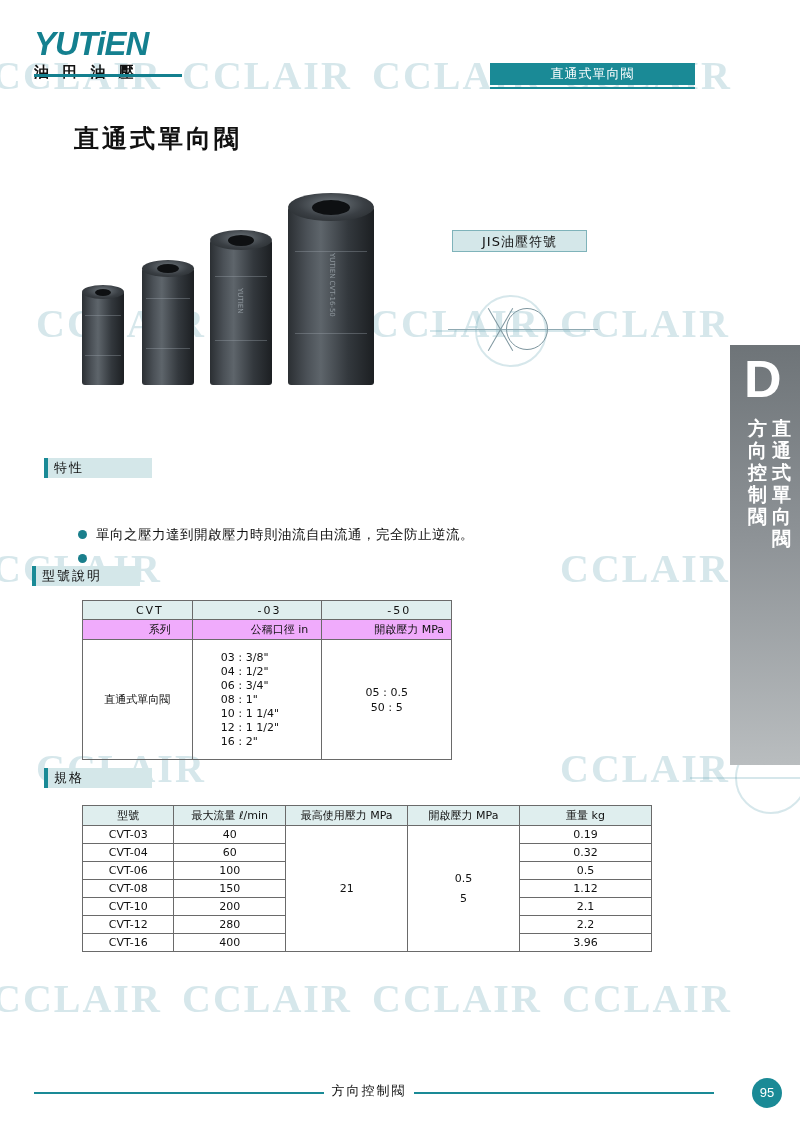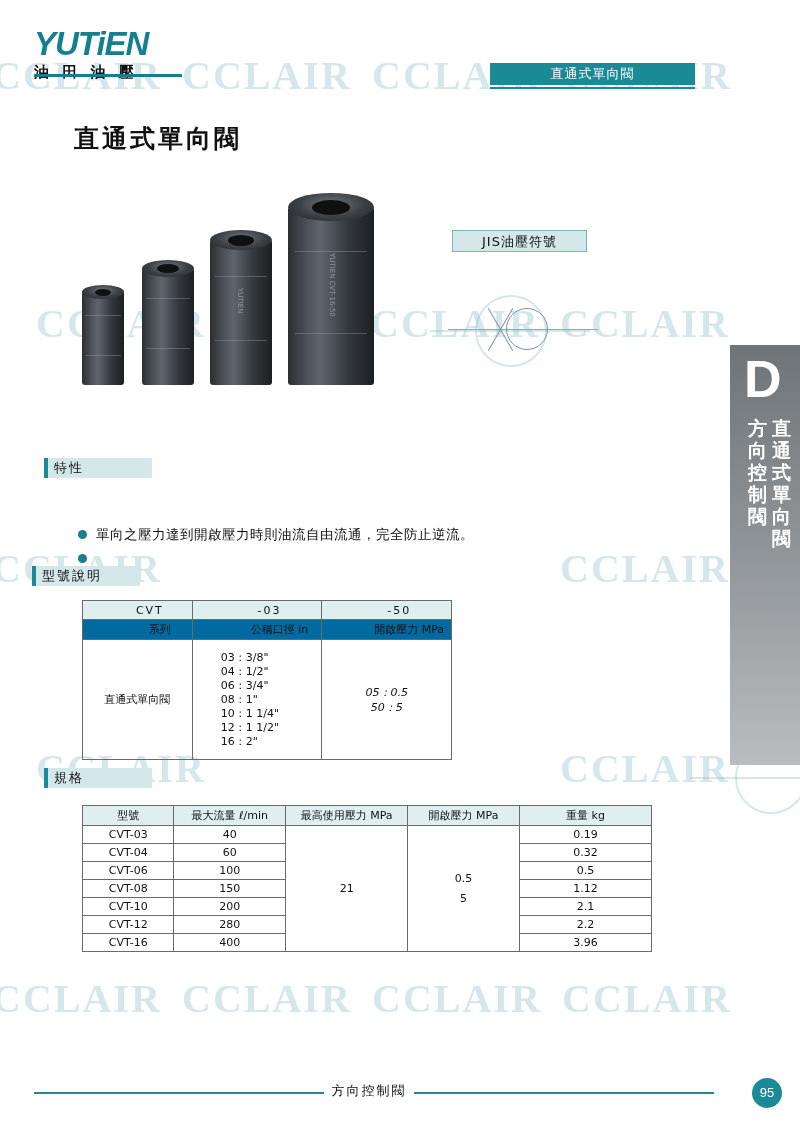--- a/index.html
+++ b/index.html
@@ -190,21 +190,21 @@
     font-size: 11px;
   }
   .tbl-model td, .tbl-model th {
     border: 1px solid #6a6a6a;
     text-align: center;
     padding: 2px 3px;
     color: #111;
     font-weight: normal;
   }
   .tbl-model .hdr { background: #dfeeee; height: 19px; letter-spacing: 2px; padding-left: 28px; }
-  .tbl-model .hdr2 { background: #0369a1; height: 19px; padding-left: 48px; }
+  .tbl-model .hdr2 { background: #f0abfc; height: 19px; padding-left: 48px; }
   .cell-list { text-align: left !important; padding-left: 28px !important; line-height: 14px; }
   .cell-mid { line-height: 15px; }
 
   .tbl-spec {
     position: absolute; left: 82px; top: 805px; width: 570px;
     font-size: 11px;
   }
   .tbl-spec td, .tbl-spec th {
     border: 1px solid #6a6a6a;
     text-align: center;
@@ -376,21 +376,21 @@
   </tr>
   <tr style="height:120px;">
     <td>直通式單向閥</td>
     <td class="cell-list" style="white-space:pre-line;">03：3/8"
 04：1/2"
 06：3/4"
 08：1"
 10：1 1/4"
 12：1 1/2"
 16：2"</td>
-    <td class="cell-mid" style="white-space:pre-line;font-style:italic;">05：0.5
+    <td class="cell-mid" style="white-space:pre-line;">05：0.5
 50：5</td>
   </tr>
 </tbody>
   </table>
 
 <div class="sec-head" style="left:44px; top:768px;">
   <span>規格</span>
 </div>
 <table class="tbl-spec">
   <thead>

